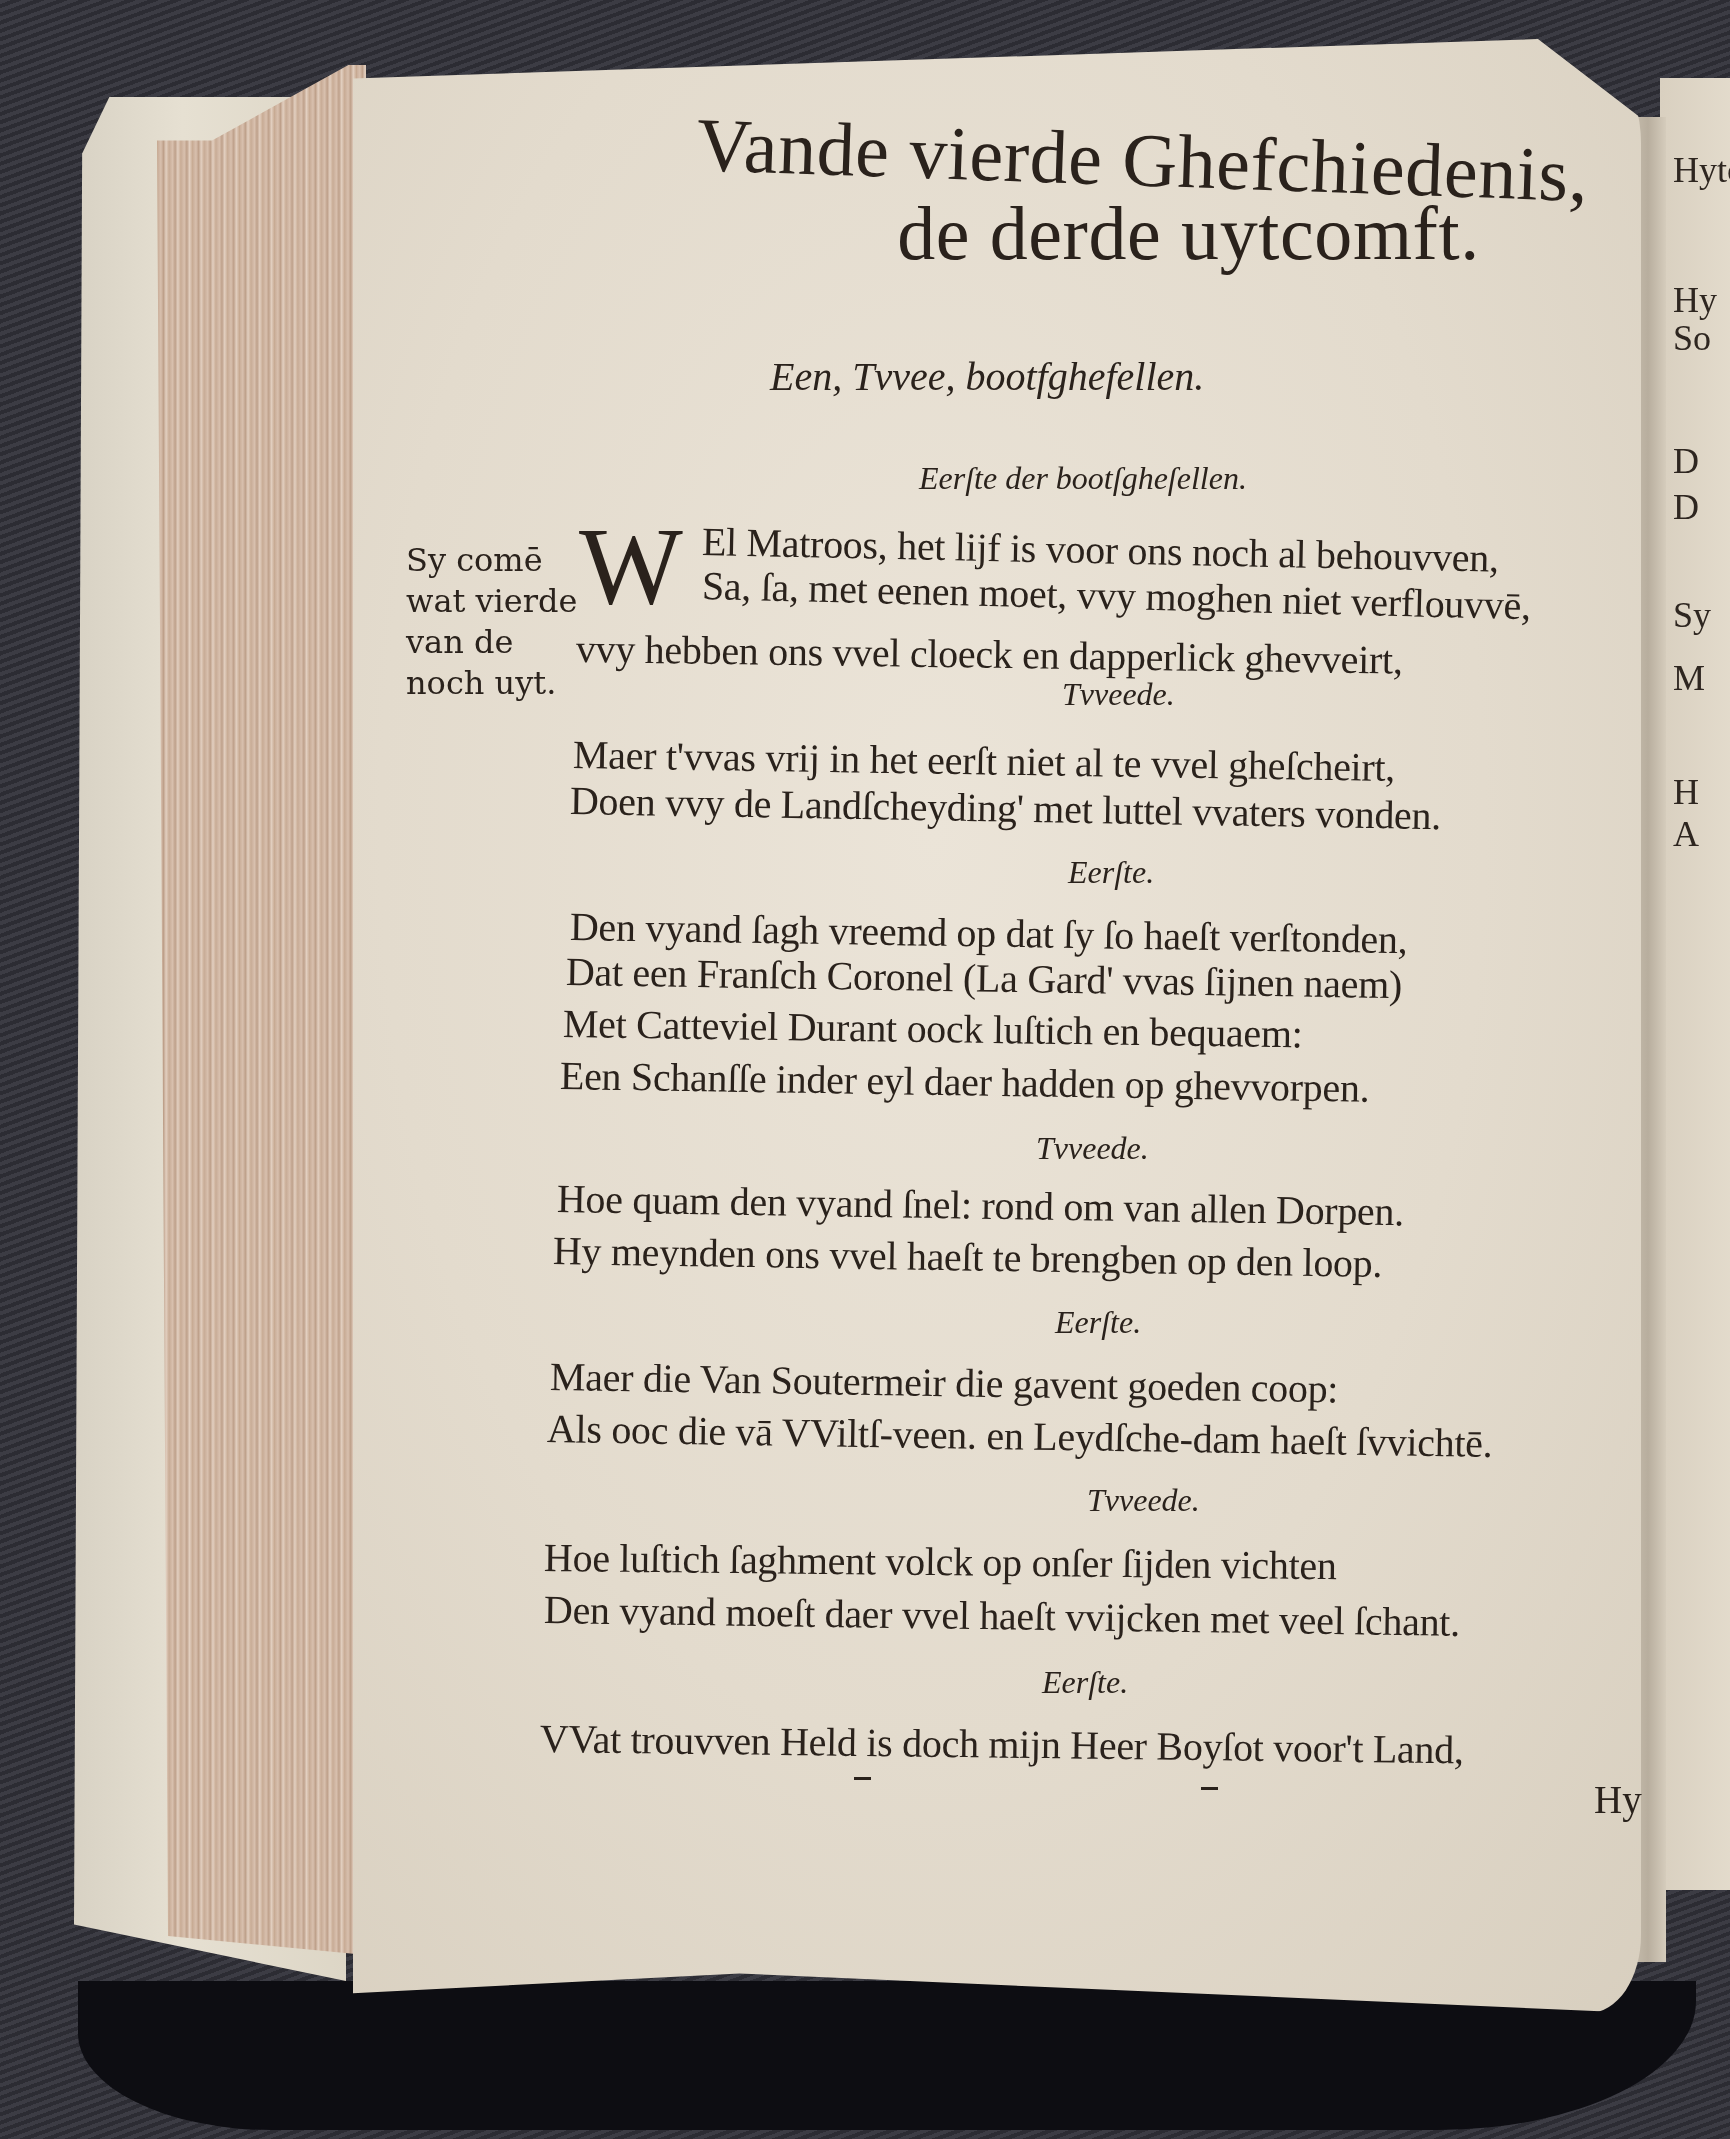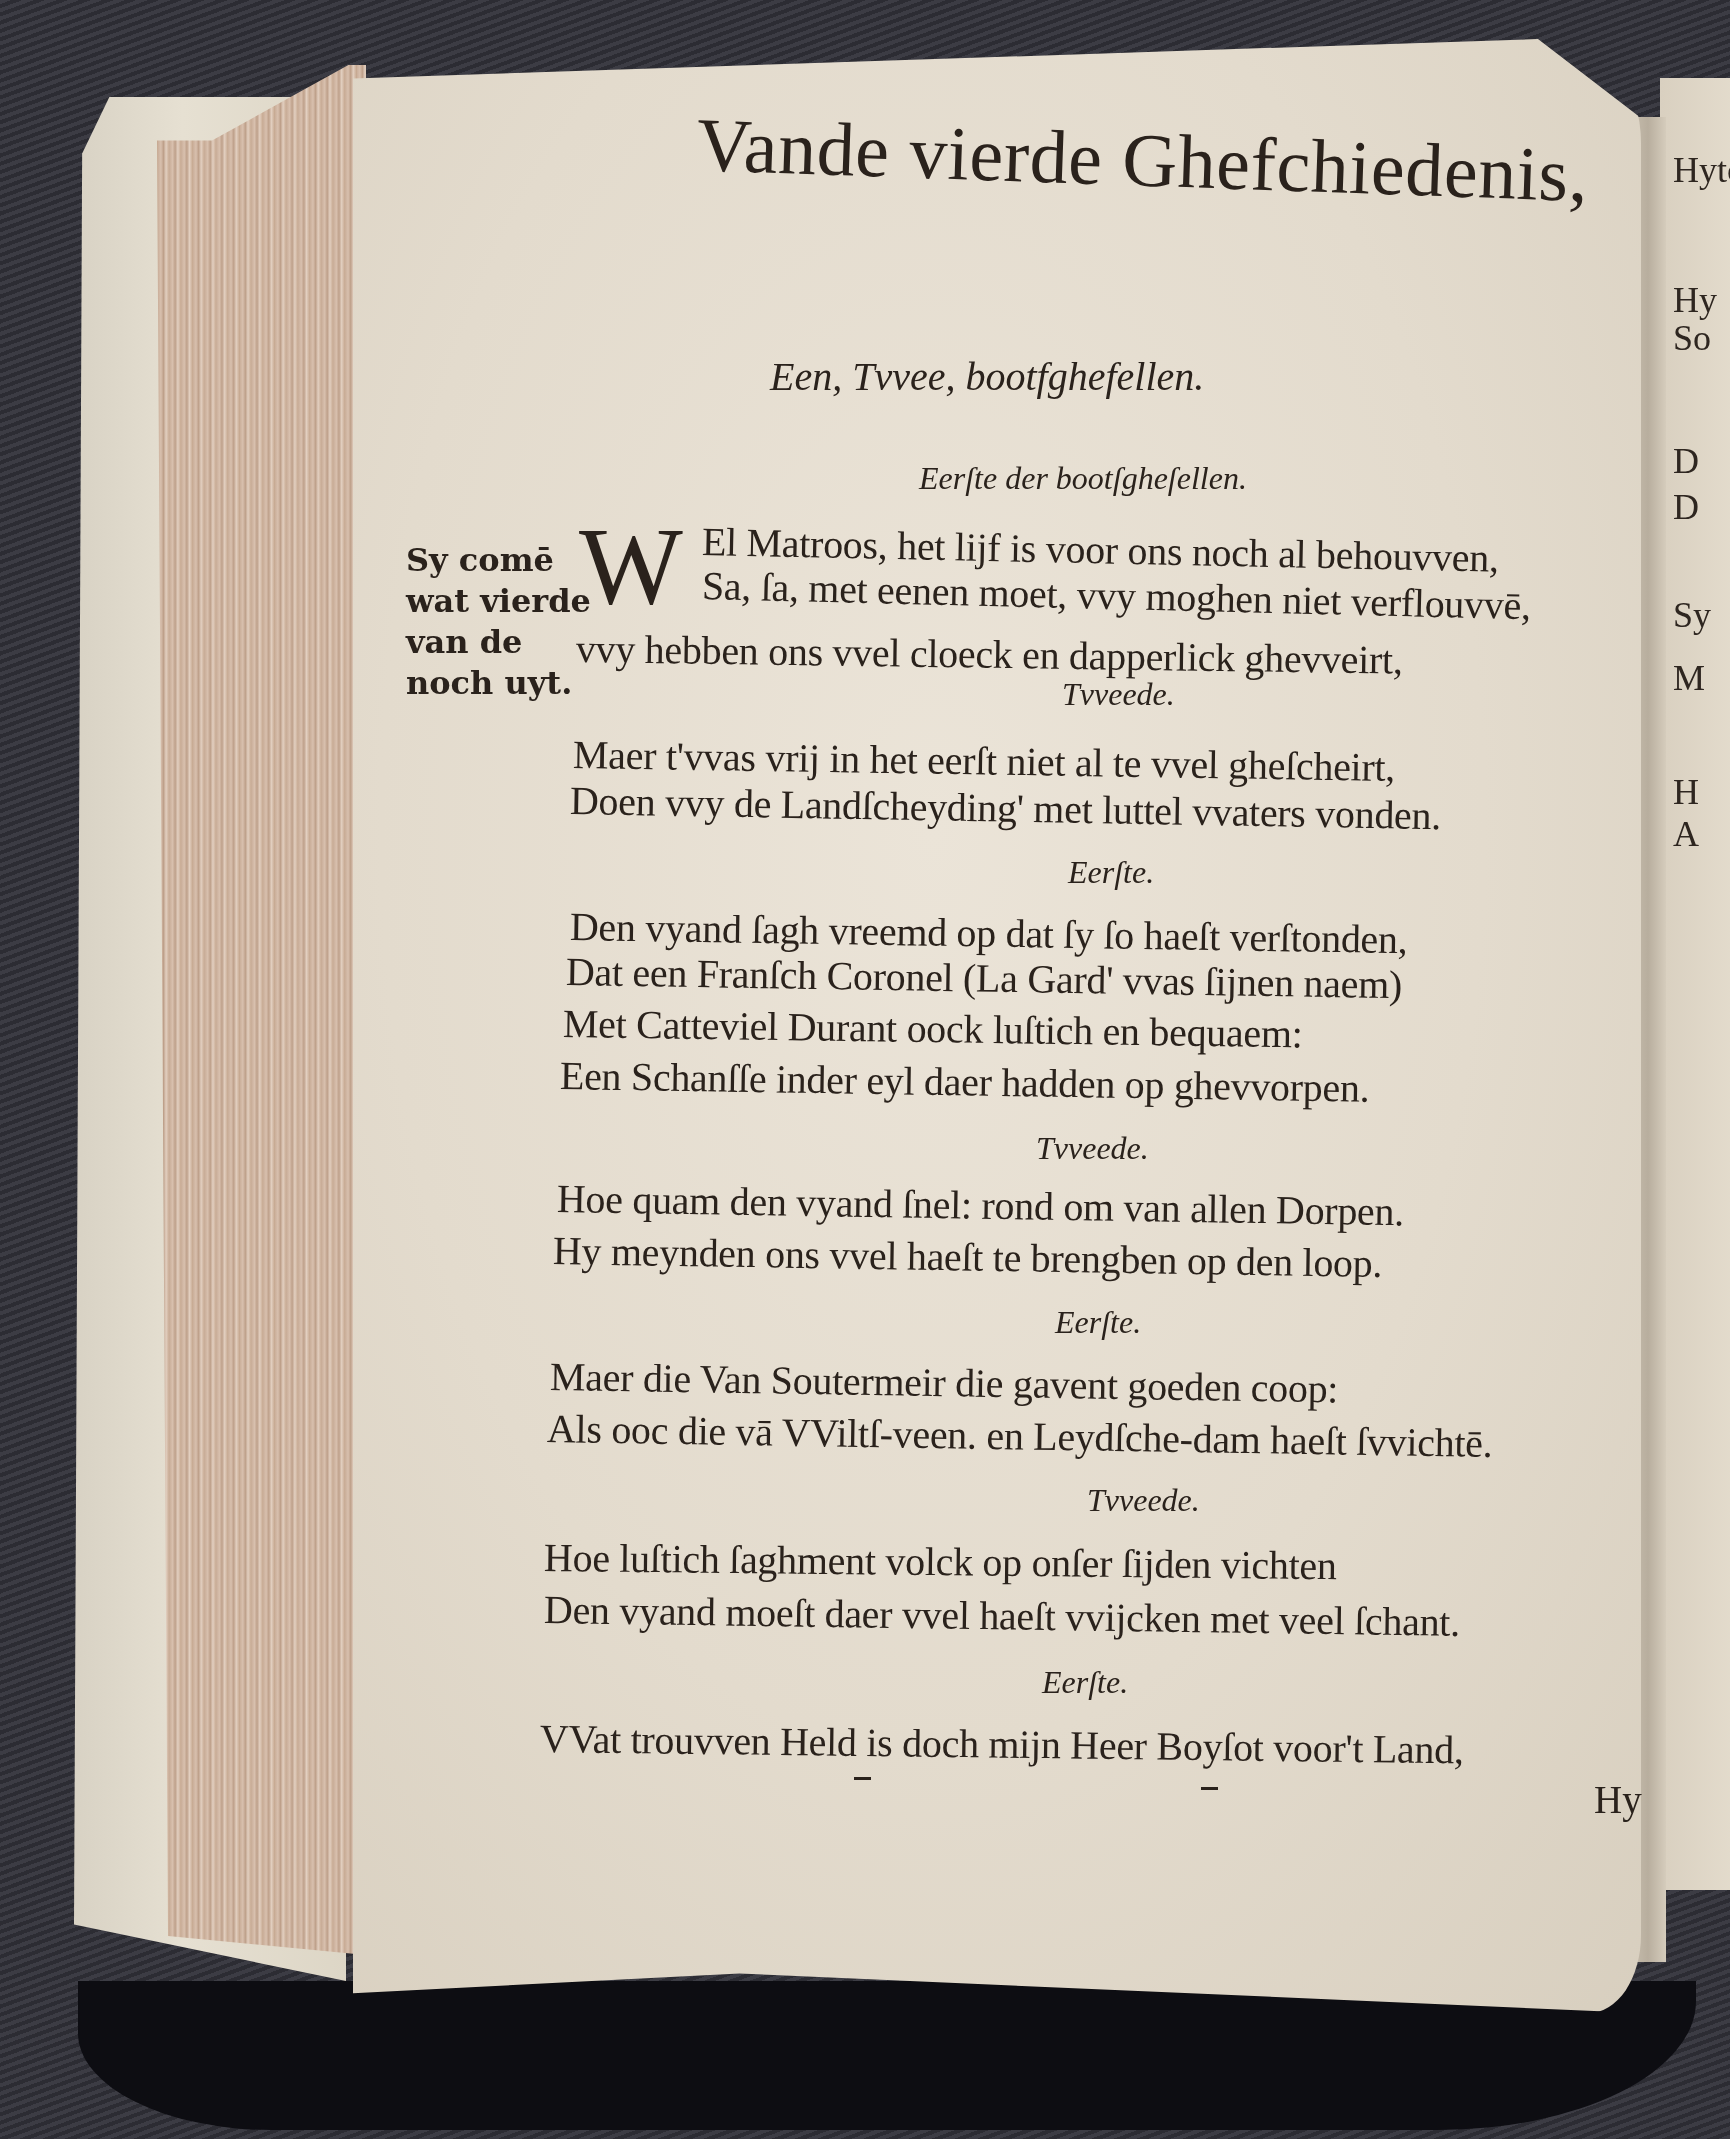--- a/index.html
+++ b/index.html
@@ -54,21 +54,21 @@
     position: absolute; font-style: italic; font-size: 32px; white-space: nowrap;
   }
   .verse {
     position: absolute; font-size: 40px; white-space: nowrap; letter-spacing: -0.3px;
   }
   .dropcap {
     position: absolute; left: 579px; top: 518px; font-size: 110px; line-height: 97px;
   }
   .marginal {
     position: absolute; left: 406px; top: 540px; font-size: 32px; line-height: 41px;
-    font-family: "DejaVu Serif", serif; font-weight: bold;
+    font-family: "DejaVu Serif", serif; font-weight: normal;
   }
   .marginal span { display: block; }
   .catchword { position: absolute; left: 1594px; top: 1777px; font-size: 39px; }
   .macron { position: absolute; width: 17px; height: 3.2px; background: #2a221c; }
 </style>
 </head>
 <body>
 
 <div class="shadow"></div>
 <div class="cover"></div>
@@ -83,20 +83,21 @@
   <span class="frag" style="top:579px">M</span>
   <span class="frag" style="top:693px">H</span>
   <span class="frag" style="top:735px">A</span>
 </div>
 <div class="gutter"></div>
 
 <div class="page"></div>
 
 <div class="title ink">
   <span class="l1">Vande vierde Ghefchiedenis,</span>
+  <span class="l2">de derde uytcomft.</span>
 </div>
 
 <div class="subtitle ink">Een, Tvvee, bootfghefellen.</div>
 
 <div class="marginal ink">
   <span>Sy comē</span>
   <span>wat vierde</span>
   <span>van de</span>
   <span>noch uyt.</span>
 </div>

